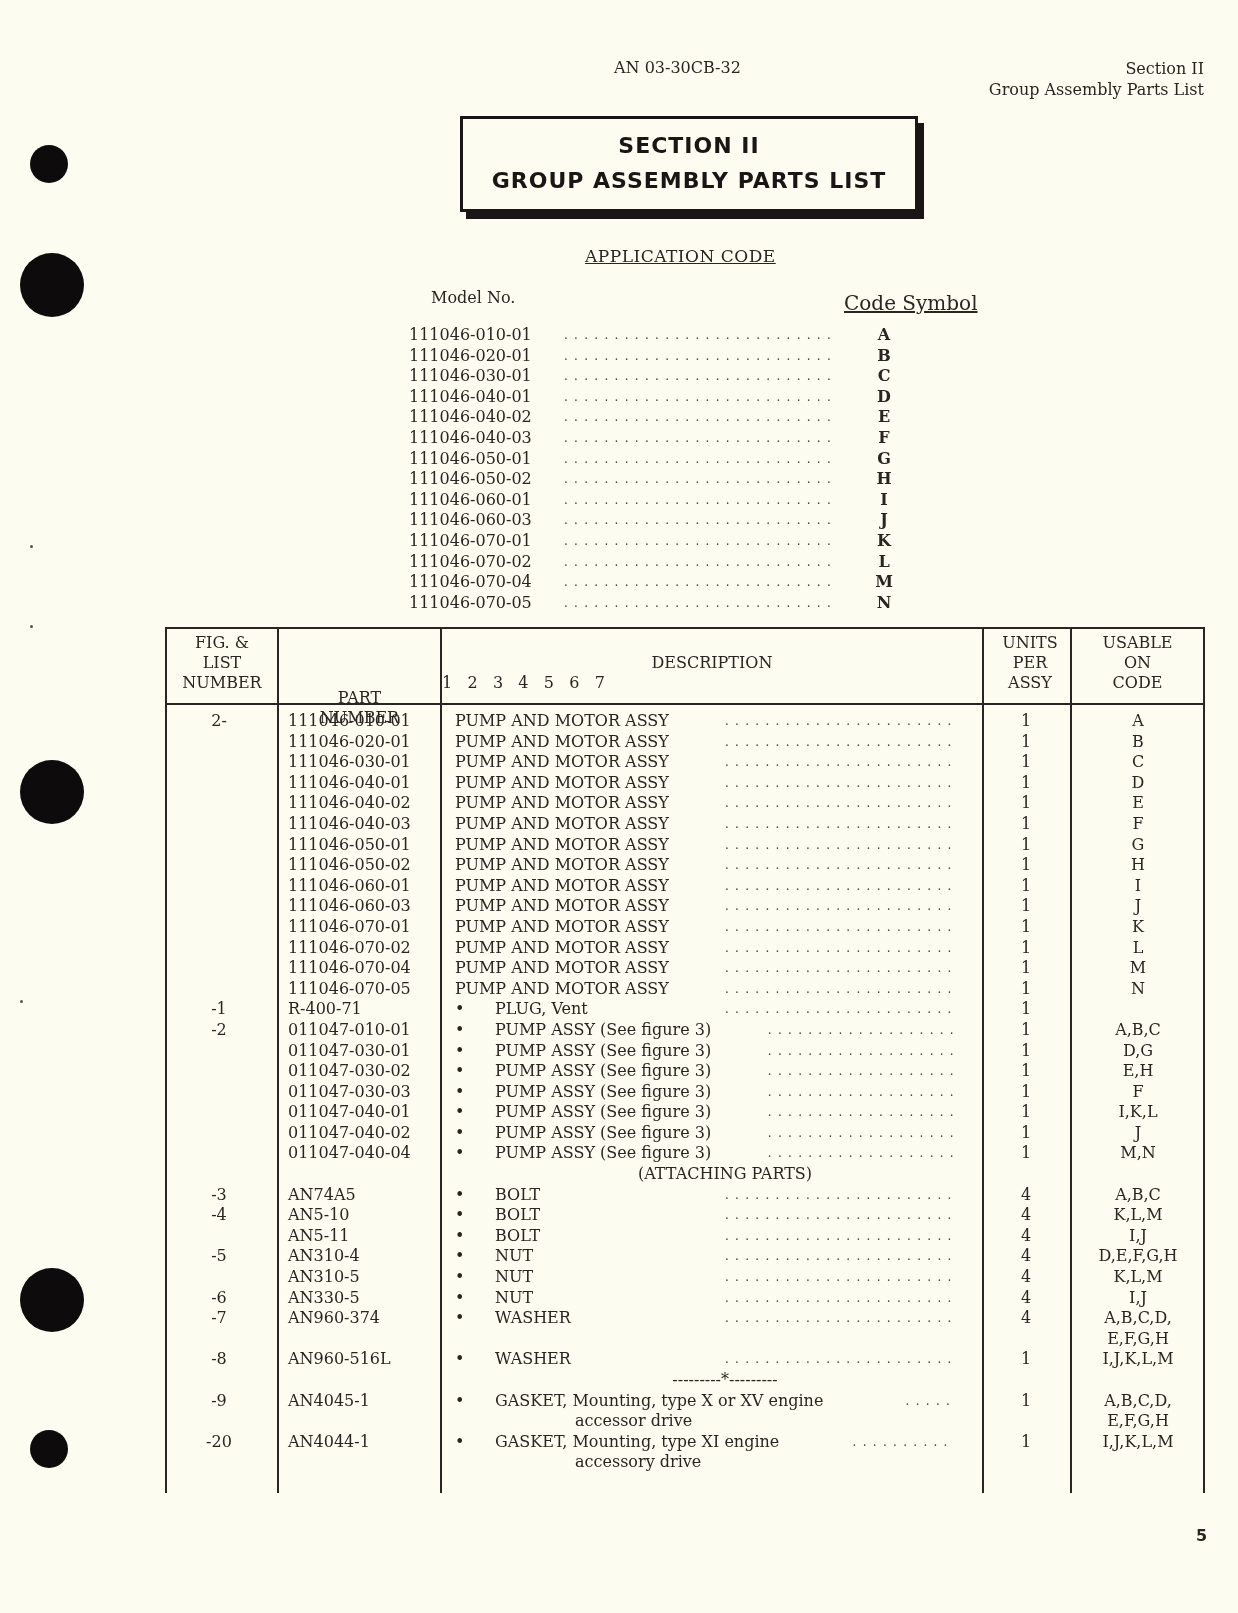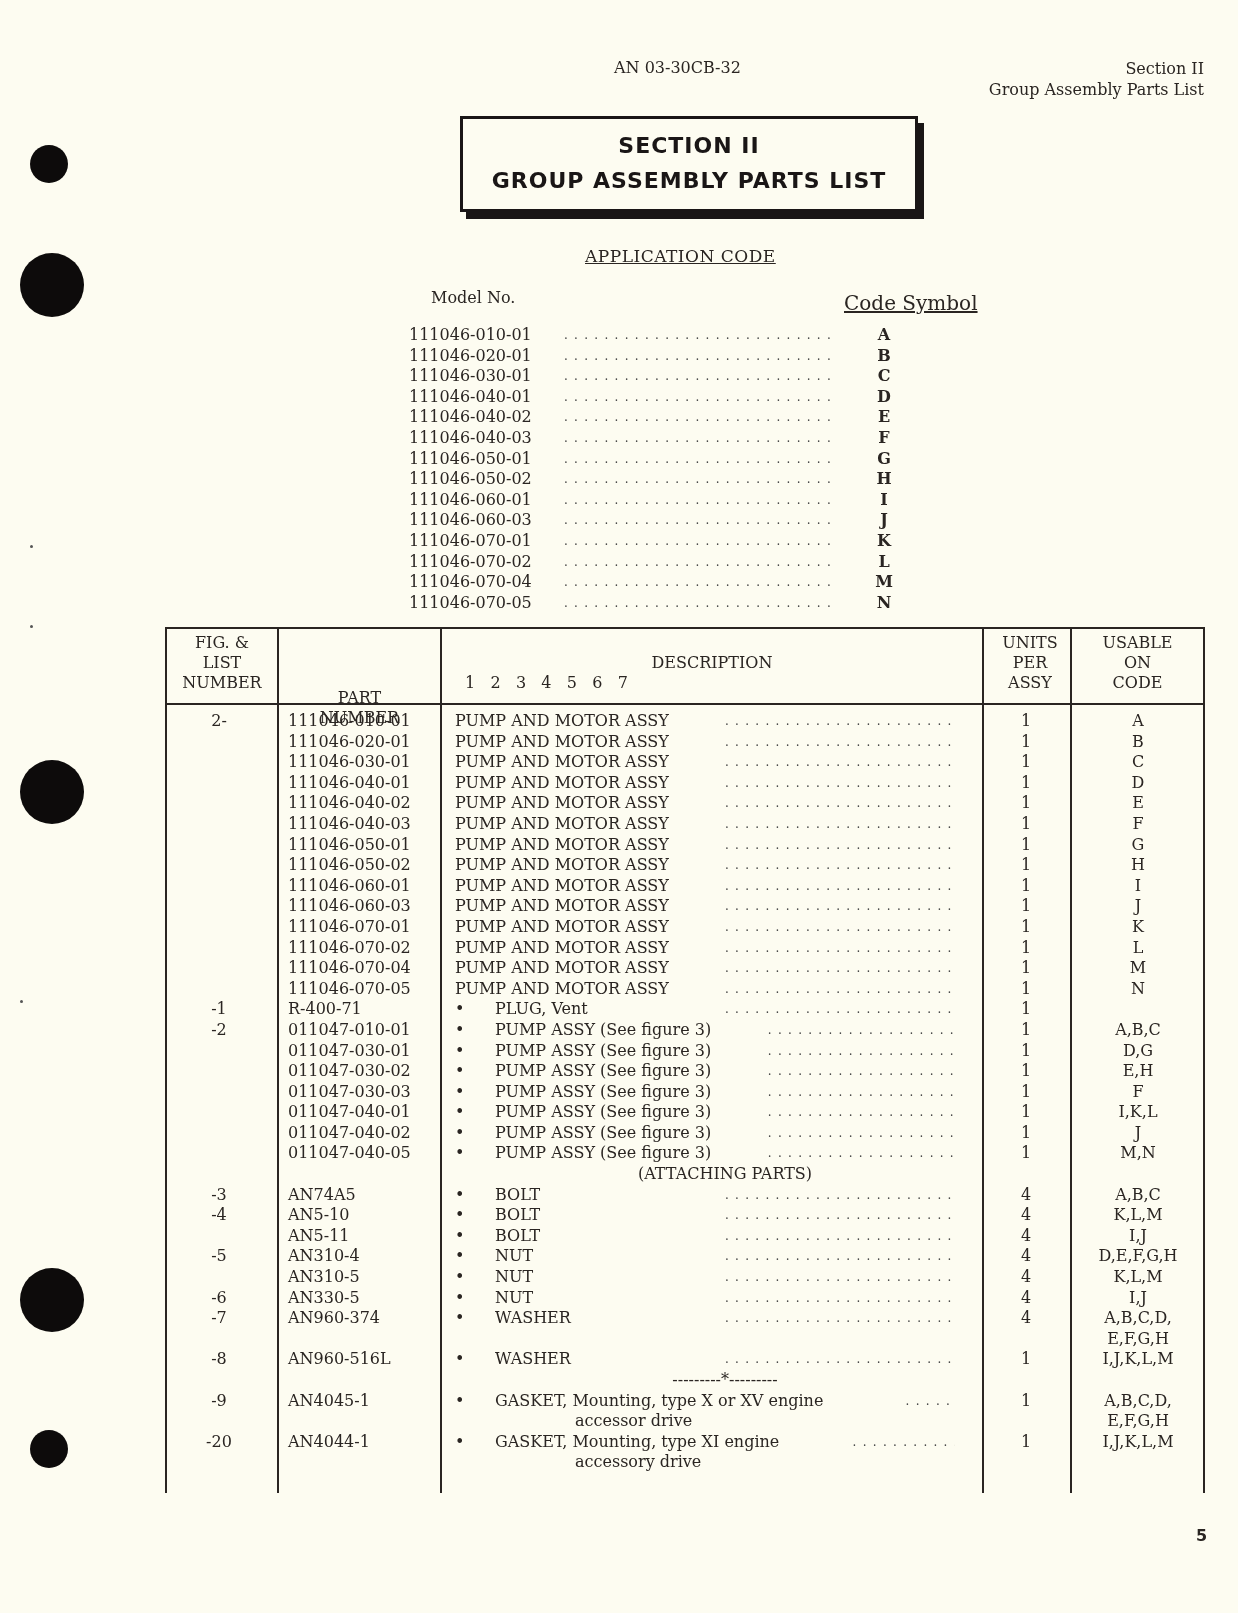--- a/index.html
+++ b/index.html
@@ -169,21 +169,21 @@
     <div>FIG. &amp;</div>
     <div>LIST</div>
     <div>NUMBER</div>
   </div>
   <div class="th" style="left:114px;width:161px;top:26px;margin-top:35px;">
     <div>PART</div>
     <div>NUMBER</div>
   </div>
   <div class="th" style="left:277px;width:540px;top:26px;">
     <div>DESCRIPTION</div>
-    <div style="text-align:left;padding-left:23px;white-space:pre;">1   2   3   4   5   6   7</div>
+    <div style="text-align:left;padding-left:0;white-space:pre;">1   2   3   4   5   6   7</div>
   </div>
   <div class="th" style="left:819px;width:92px;">
     <div>UNITS</div>
     <div>PER</div>
     <div>ASSY</div>
   </div>
   <div class="th" style="left:907px;width:131px;">
     <div>USABLE</div>
     <div>ON</div>
     <div>CODE</div>
@@ -353,21 +353,21 @@
       <div class="row">
         <span class="idx"></span>
         <span class="pn">011047-040-02</span>
         <span class="desc"><span class="bullet">•</span><span>PUMP ASSY (See figure 3)</span></span>
         <span class="lead" style="left: 602.8px; width: 187.2px;">..........................................</span>
         <span class="units">1</span>
         <span class="code">J</span>
       </div>
       <div class="row">
         <span class="idx"></span>
-        <span class="pn">011047-040-05</span>
+        <span class="pn">011047-040-04</span>
         <span class="desc"><span class="bullet">•</span><span>PUMP ASSY (See figure 3)</span></span>
         <span class="lead" style="left: 602.8px; width: 187.2px;">..........................................</span>
         <span class="units">1</span>
         <span class="code">M,N</span>
       </div>
       <div class="row centerline">
         <span class="desc">(ATTACHING PARTS)</span>
       </div>
       <div class="row">
         <span class="idx">-3</span>

